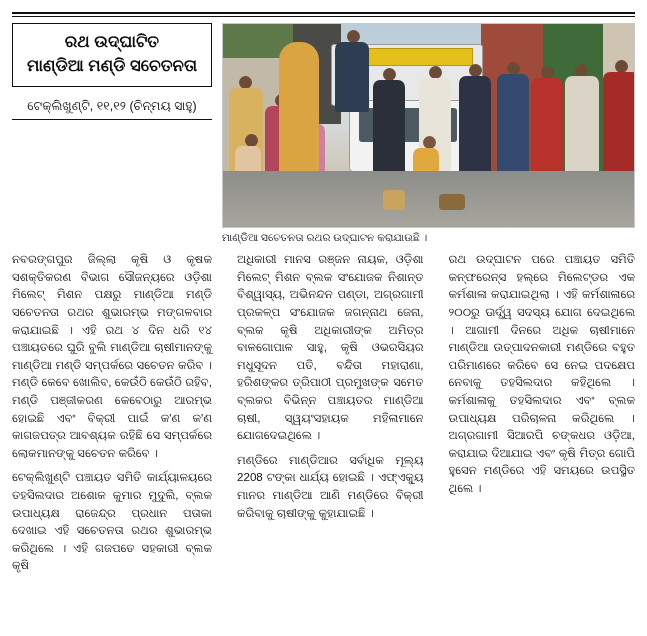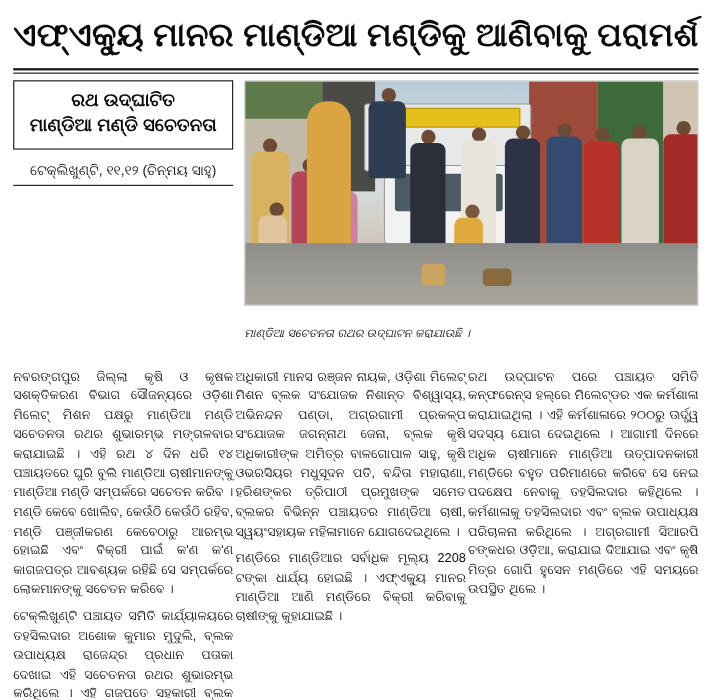--- a/index.html
+++ b/index.html
@@ -160,30 +160,29 @@
     background: #6b4a36;
   }
   .banner {
     position: absolute;
     background: #e6c01a;
     border: 1px solid #b79a10;
   }
   .photo-caption {
     font-size: 10.5px;
     color: #111;
-    padding-top: 19px;
+    padding-top: 3px;
     line-height: 1.25;
-    font-style: italic;
   }
 
   
   .cols {
     display: flex;
-    gap: 2px;
-    margin-top: 24px;
+    gap: 25px;
+    margin-top: 6px;
   }
   .col {
     flex: 1 1 0;
     font-size: 11.6px;
     line-height: 1.52;
     text-align: justify;
     color: #111;
     word-break: break-word;
   }
   .col p {
@@ -192,21 +191,20 @@
   .col.first {
     width: 200px;
     flex: 0 0 200px;
   }
 </style>
 </head>
 <body>
 
 <div class="page">
 
-  <div class="masthead">ଏଫ୍‌ଏକ୍ୟୁ ମାନର ମାଣ୍ଡିଆ ମଣ୍ଡିକୁ ଆଣିବାକୁ ପରାମର୍ଶ</div>
   <div class="rule-thick"></div>
   <div class="rule-thin"></div>
 
   <div class="upper">
 
     <div class="headline-col">
       <div class="subhead-box">
         <div>ରଥ ଉଦ୍‌ଘାଟିତ</div>
         <div>ମାଣ୍ଡିଆ ମଣ୍ଡି ସଚେତନତା</div>
       </div>

